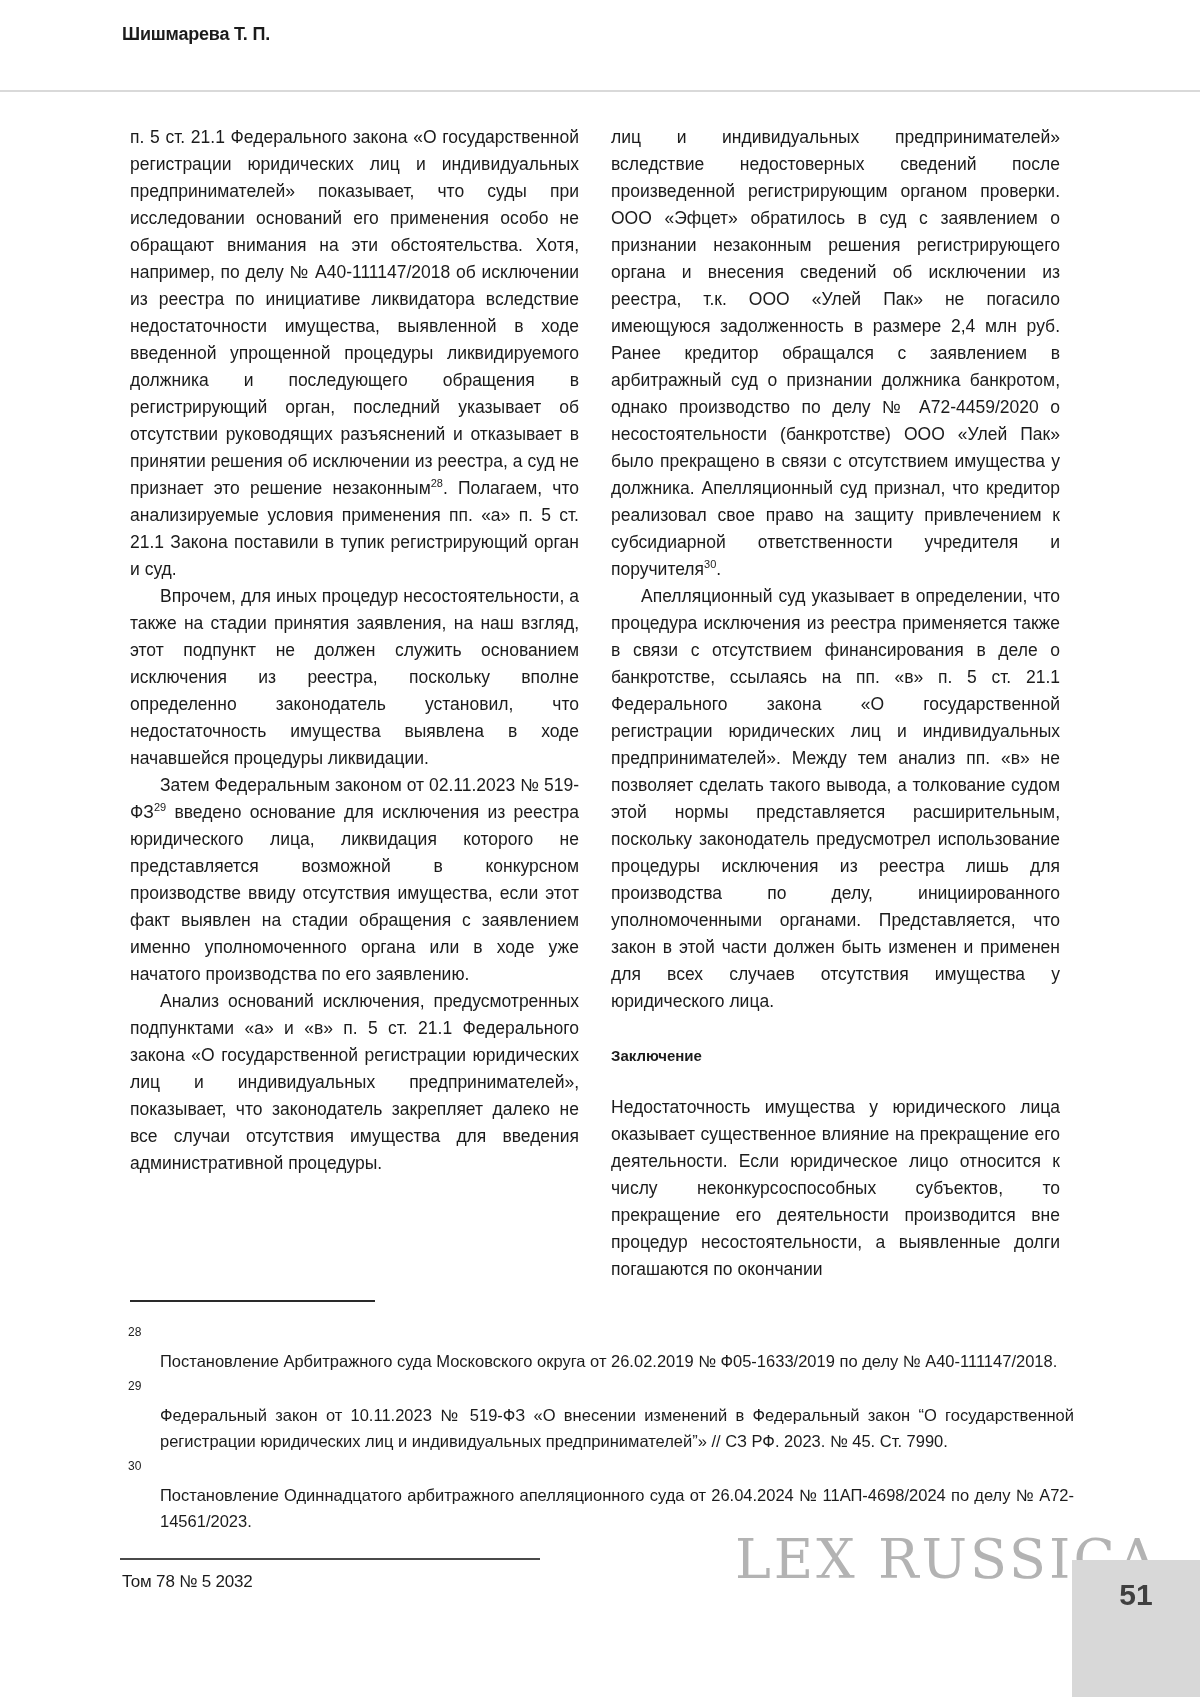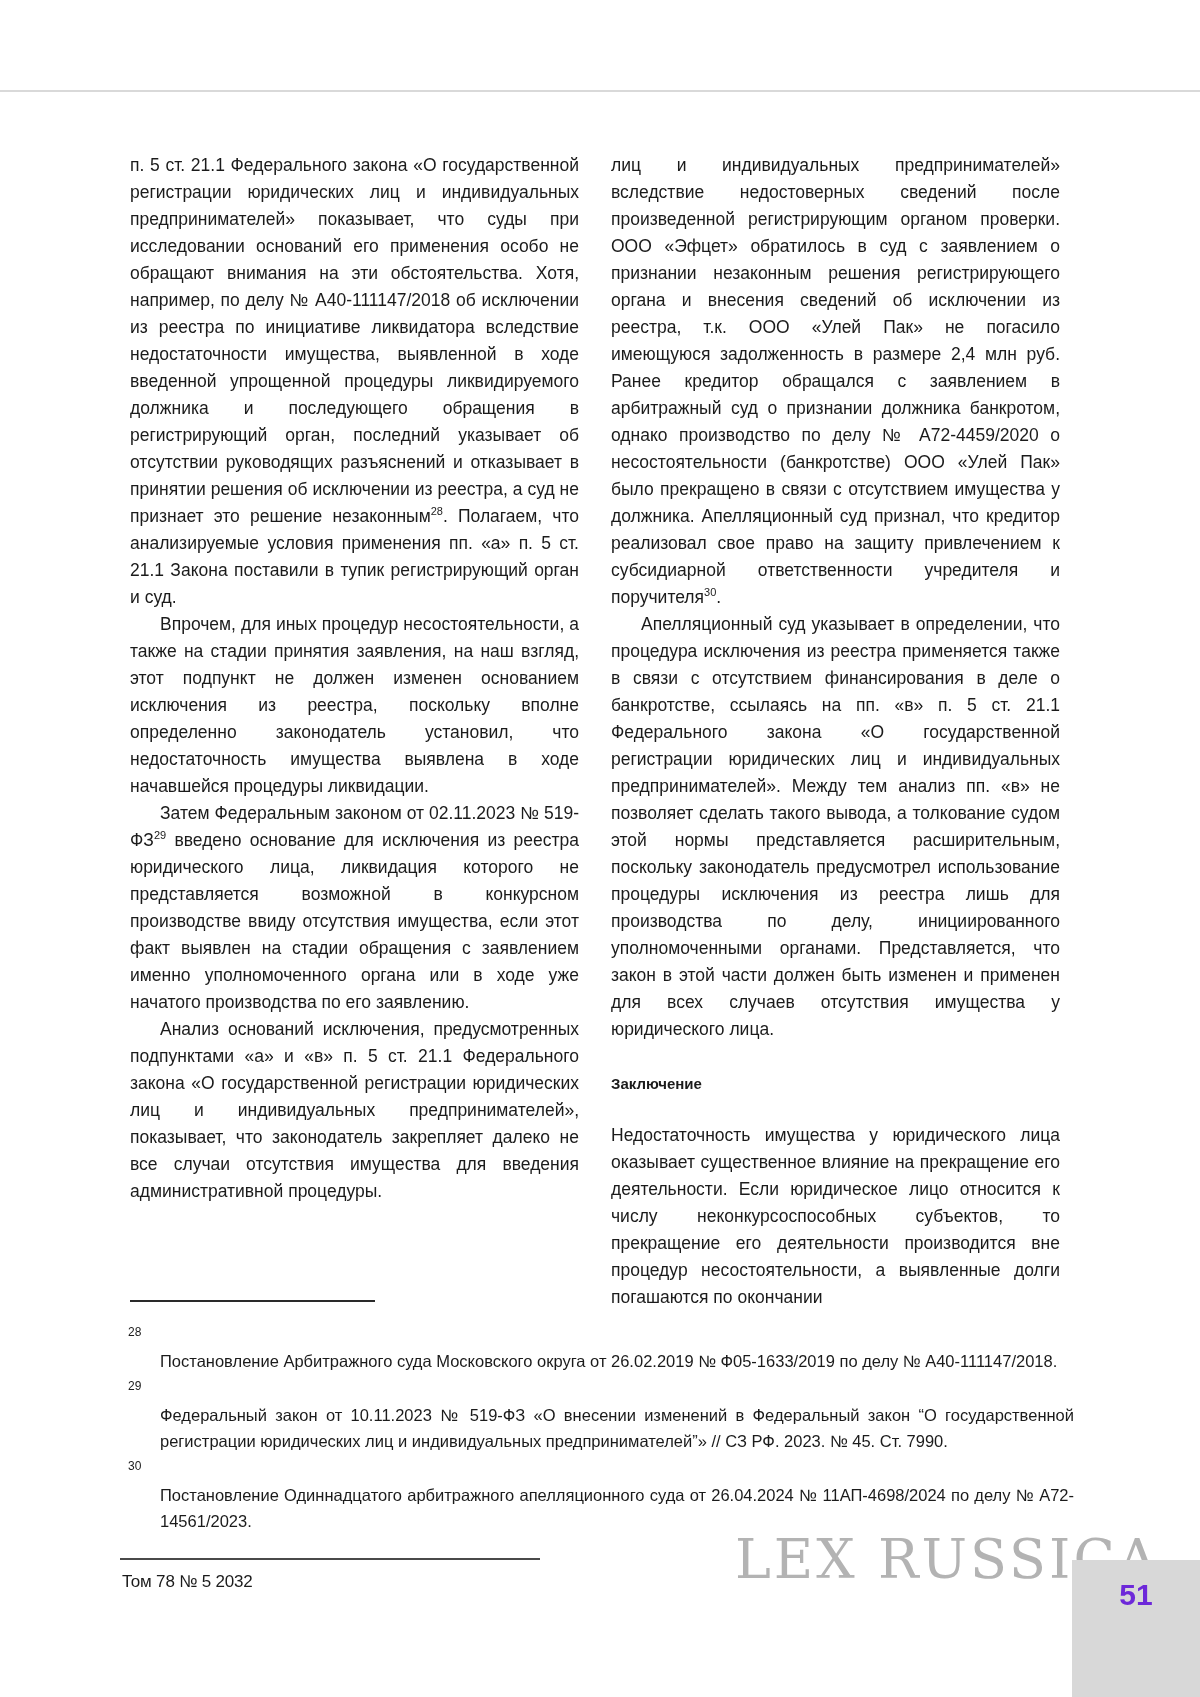--- a/index.html
+++ b/index.html
@@ -8,21 +8,21 @@
     font-family:"Liberation Sans", sans-serif; color:#1b1b1b; overflow:hidden;
   }
   
   .running-head { position:absolute; left:122px; top:24px; letter-spacing:-0.2px; }
   .author { font-weight:bold; font-size:18px; }
   .article-title { font-weight:bold; font-style:italic; font-size:17px; margin-top:5px; }
   .header-rule { position:absolute; left:0; top:90px; width:1200px; height:2px; background:#d9d9d9; }
 
   
   .body-cols {
-    position:absolute; left:130px; top:152px; width:930px; height:1156px;
+    position:absolute; left:130px; top:124px; width:930px; height:1156px;
     display:flex; gap:32px; overflow:hidden;
   }
   .col {
     width:449px; height:100%; overflow:hidden;
     text-align:justify; font-size:17.5px; line-height:27px; hyphens:auto;
   }
   .col p { margin:0; }
   .col p.indent { text-indent:30px; }
   sup.fnref { font-size:11px; line-height:0; }
   .conclusion-heading {
@@ -42,35 +42,36 @@
   .volume-info { position:absolute; left:122px; top:1572px; font-size:17px; letter-spacing:-0.2px; }
   .journal-logo {
     position:absolute; left:735px; top:1528px; width:320px;
     font-family:"DejaVu Serif", serif; font-size:54px; color:#b3b3b3;
     letter-spacing:3px; white-space:nowrap; text-align:center;
   }
   .page-number-box {
     position:absolute; left:1072px; top:1560px; width:128px; height:137px;
     background:#d8d8d8;
   }
-  .page-number { display:block; text-align:center; margin-top:18px; font-size:30px; font-weight:bold; color:#6d28d9; }
+  .page-number { display:block; text-align:center; margin-top:18px; font-size:30px; font-weight:bold; color:#404040; }
 </style>
 </head>
 <body>
 
 <div class="page">
 
   <div class="running-head">
+    <div class="author">Шишмарева Т. П.</div>
   </div>
   <div class="header-rule"></div>
 
   <div class="body-cols">
     <div class="col">
       <p><span>п. 5 ст. 21.1 Федерального закона «О государственной регистрации юридических лиц и индивидуальных предпринимателей» показывает, что суды при исследовании оснований его применения особо не обращают внимания на эти обстоятельства. Хотя, например, по делу № А40-111147/2018 об исключении из реестра по инициативе ликвидатора вследствие недостаточности имущества, выявленной в ходе введенной упрощенной процедуры ликвидируемого должника и последующего обращения в регистрирующий орган, последний указывает об отсутствии руководящих разъяснений и отказывает в принятии решения об исключении из реестра, а суд не признает это решение незаконным</span><sup class="fnref">28</sup><span>. Полагаем, что анализируемые условия применения пп. «а» п. 5 ст. 21.1 Закона поставили в тупик регистрирующий орган и суд.</span></p>
-      <p class="indent">Впрочем, для иных процедур несостоятельности, а также на стадии принятия заявления, на наш взгляд, этот подпункт не должен изменен основанием исключения из реестра, поскольку вполне определенно законодатель установил, что недостаточность имущества выявлена в ходе начавшейся процедуры ликвидации.</p>
+      <p class="indent">Впрочем, для иных процедур несостоятельности, а также на стадии принятия заявления, на наш взгляд, этот подпункт не должен служить основанием исключения из реестра, поскольку вполне определенно законодатель установил, что недостаточность имущества выявлена в ходе начавшейся процедуры ликвидации.</p>
       <p class="indent"><span>Затем Федеральным законом от 02.11.2023 № 519-ФЗ</span><sup class="fnref">29</sup><span> введено основание для исключения из реестра юридического лица, ликвидация которого не представляется возможной в конкурсном производстве ввиду отсутствия имущества, если этот факт выявлен на стадии обращения с заявлением именно уполномоченного органа или в ходе уже начатого производства по его заявлению.</span></p>
       <p class="indent">Анализ оснований исключения, предусмотренных подпунктами «а» и «в» п. 5 ст. 21.1 Федерального закона «О государственной регистрации юридических лиц и индивидуальных предпринимателей», показывает, что законодатель закрепляет далеко не все случаи отсутствия имущества для введения административной процедуры.</p>
     </div>
     <div class="col">
       <p><span>лиц и индивидуальных предпринимателей» вследствие недостоверных сведений после произведенной регистрирующим органом проверки. ООО «Эфцет» обратилось в суд с заявлением о признании незаконным решения регистрирующего органа и внесения сведений об исключении из реестра, т.к. ООО «Улей Пак» не погасило имеющуюся задолженность в размере 2,4 млн руб. Ранее кредитор обращался с заявлением в арбитражный суд о признании должника банкротом, однако производство по делу № А72-4459/2020 о несостоятельности (банкротстве) ООО «Улей Пак» было прекращено в связи с отсутствием имущества у должника. Апелляционный суд признал, что кредитор реализовал свое право на защиту привлечением к субсидиарной ответственности учредителя и поручителя</span><sup class="fnref">30</sup><span>.</span></p>
       <p class="indent">Апелляционный суд указывает в определении, что процедура исключения из реестра применяется также в связи с отсутствием финансирования в деле о банкротстве, ссылаясь на пп. «в» п. 5 ст. 21.1 Федерального закона «О государственной регистрации юридических лиц и индивидуальных предпринимателей». Между тем анализ пп. «в» не позволяет сделать такого вывода, а толкование судом этой нормы представляется расширительным, поскольку законодатель предусмотрел использование процедуры исключения из реестра лишь для производства по делу, инициированного уполномоченными органами. Представляется, что закон в этой части должен быть изменен и применен для всех случаев отсутствия имущества у юридического лица.</p>
       <div class="conclusion-heading">Заключение</div>
       <p>Недостаточность имущества у юридического лица оказывает существенное влияние на прекращение его деятельности. Если юридическое лицо относится к числу неконкурсоспособных субъектов, то прекращение его деятельности производится вне процедур несостоятельности, а выявленные долги погашаются по окончании</p>
     </div>
   </div>

